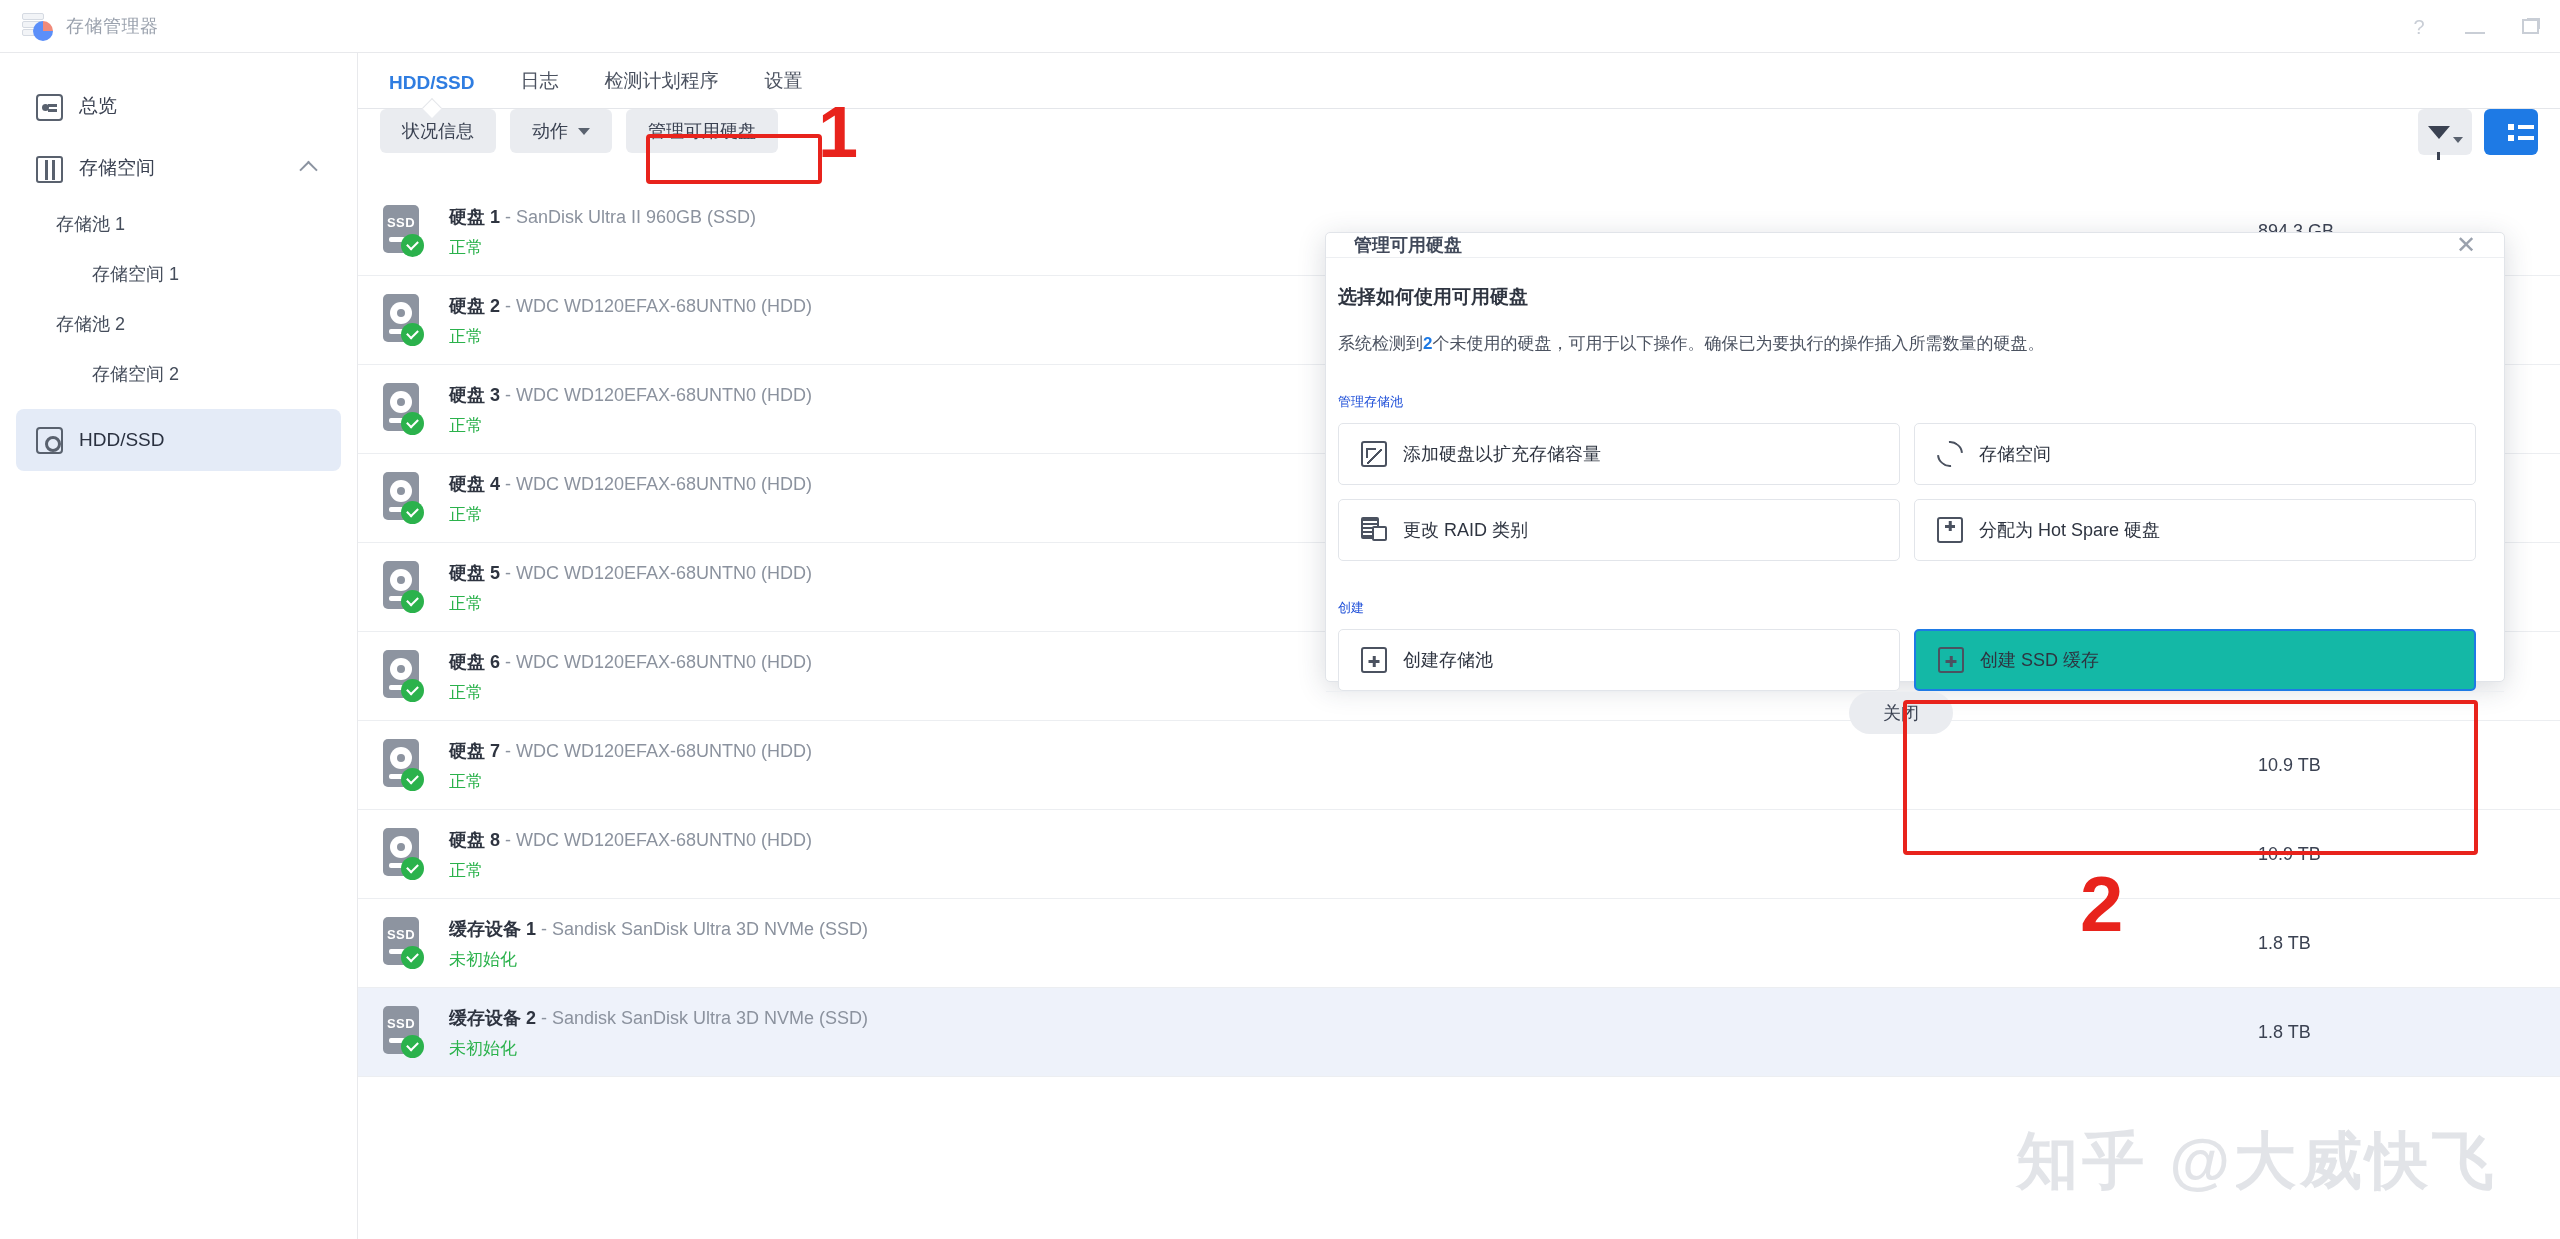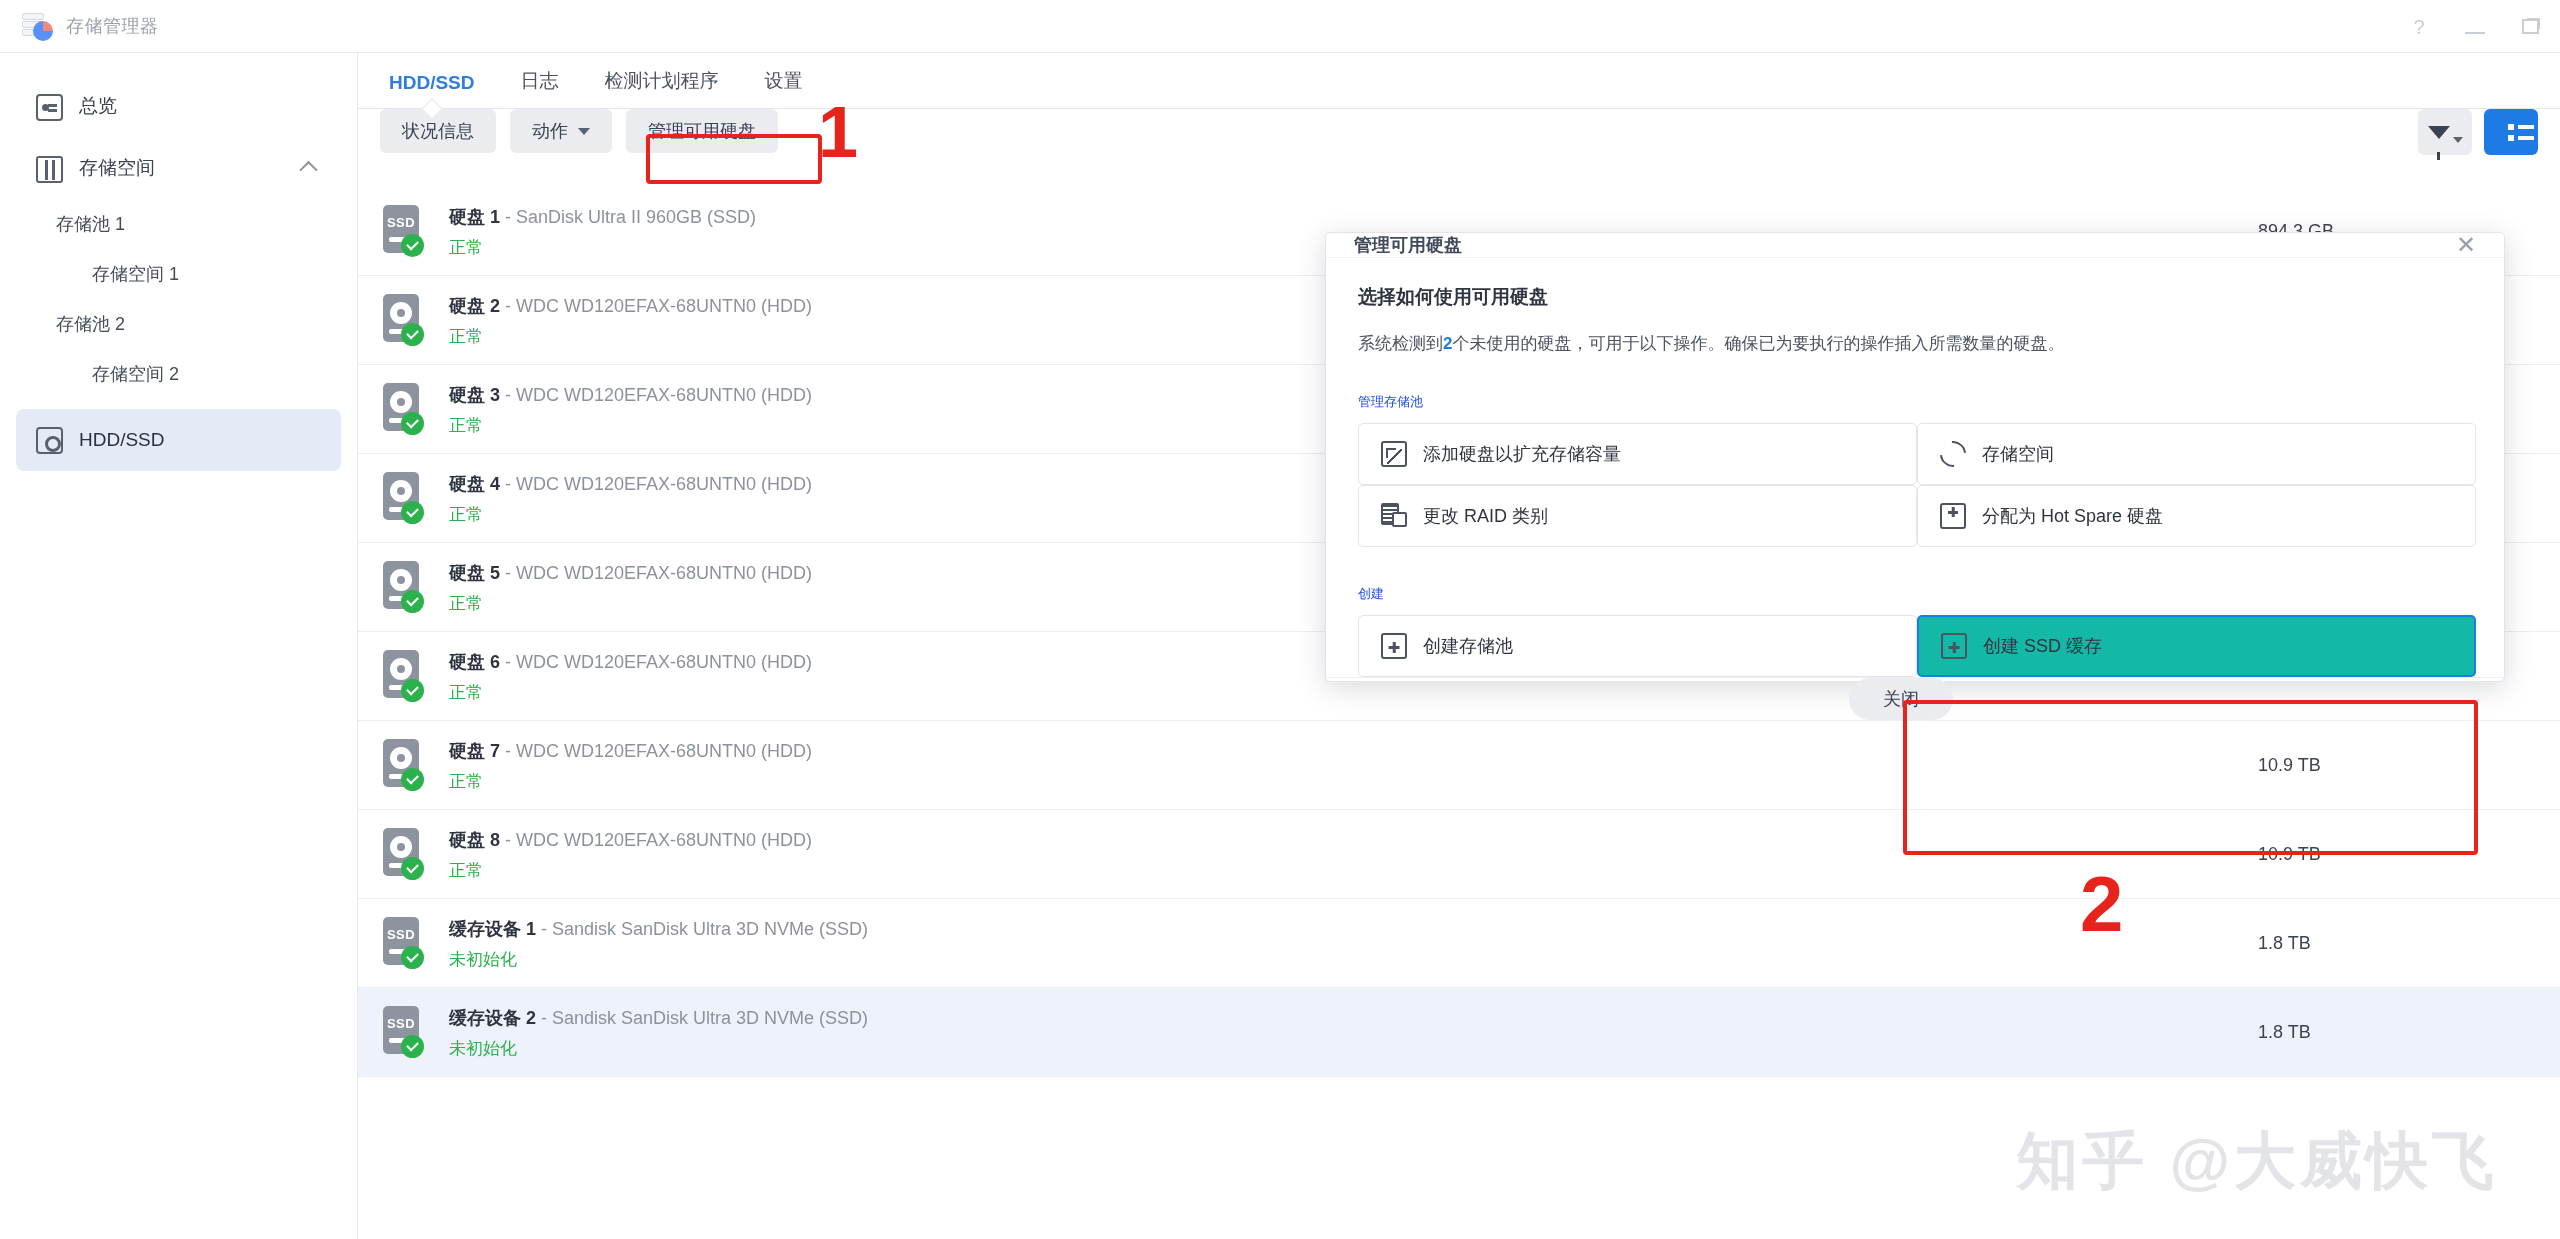--- a/index.html
+++ b/index.html
@@ -280,28 +280,28 @@
   }
   .modal-head {
     height: 56px; display: flex; align-items: center;
     padding: 0 28px; border-bottom: 1px solid #edeff2;
   }
   .modal-title { font-size: 18px; color: #41495a; font-weight: bold; }
   .modal-close {
     margin-left: auto; font-size: 24px; color: #9aa1ad;
     cursor: pointer; line-height: 1; font-weight: 300;
   }
-  .modal-body { flex: 1 1 auto; padding: 26px 28px 0 32px; position: relative; }
+  .modal-body { flex: 1 1 auto; padding: 26px 28px 0 12px; position: relative; }
   .m-h2 { font-size: 19px; color: #2e3440; font-weight: bold; }
   .m-desc { font-size: 17px; color: #4b5260; margin-top: 22px; }
   .m-desc b { color: #1e7ae5; }
   .m-group { font-size: 13px; color: #1d4ed8; margin-top: 38px; }
   .opt-grid {
     display: grid; grid-template-columns: 1fr 1fr;
-    margin-top: 12px;
+    gap: 14px; margin-top: 12px;
   }
   .opt {
     height: 62px; border: 1px solid #e2e5ea; border-radius: 5px;
     display: flex; align-items: center; padding-left: 22px; gap: 16px;
     font-size: 18px; color: #2e3440; cursor: pointer; background: #fff;
   }
   .opt.selected { border: 2px solid #1e7ae5; background: #14b8a6; }
   .opt .oico { width: 26px; height: 26px; position: relative; flex: 0 0 auto; }
 
   

